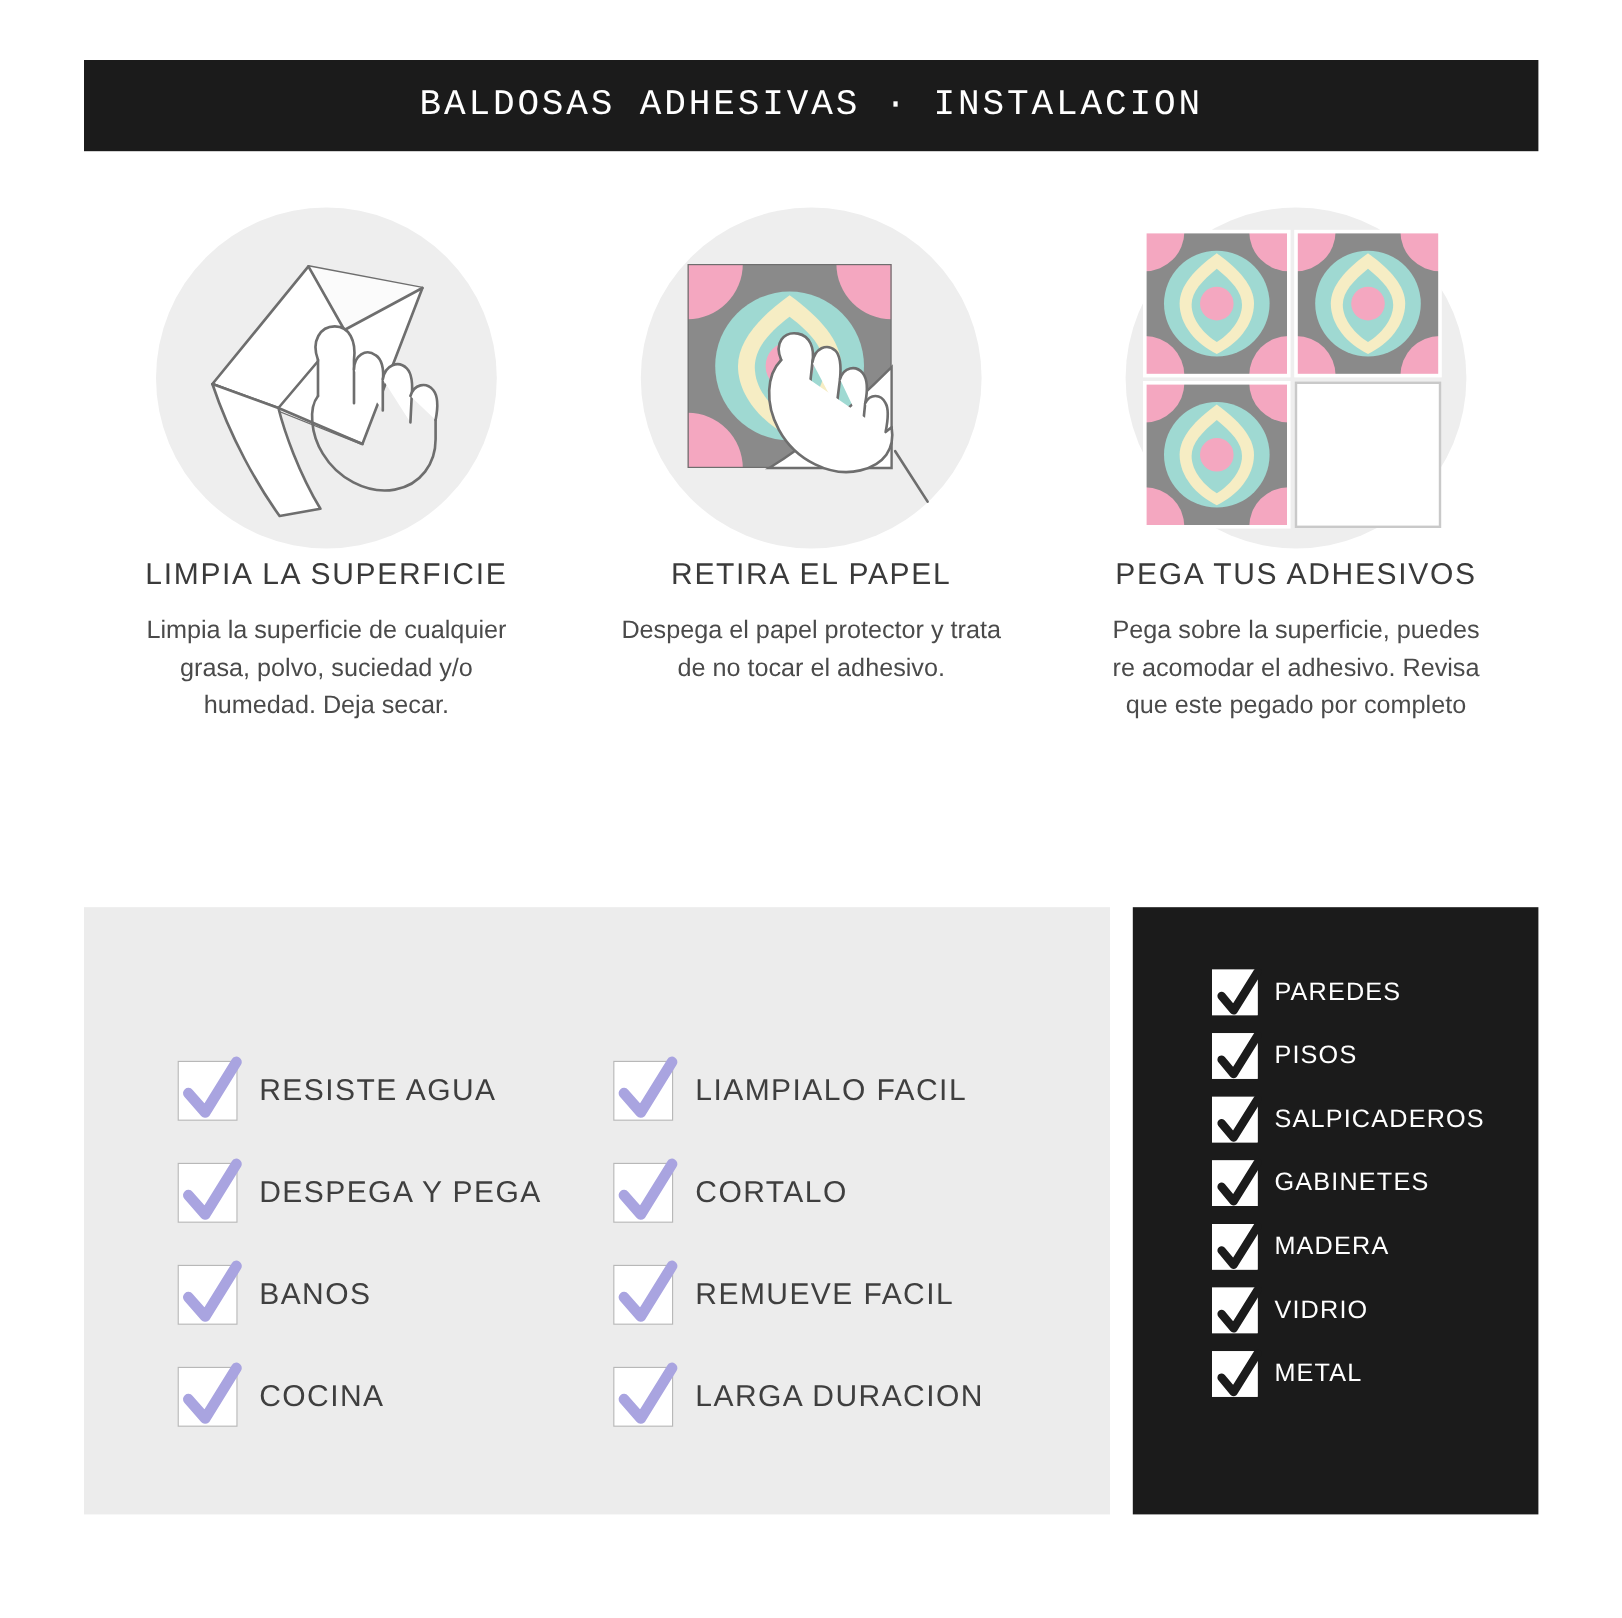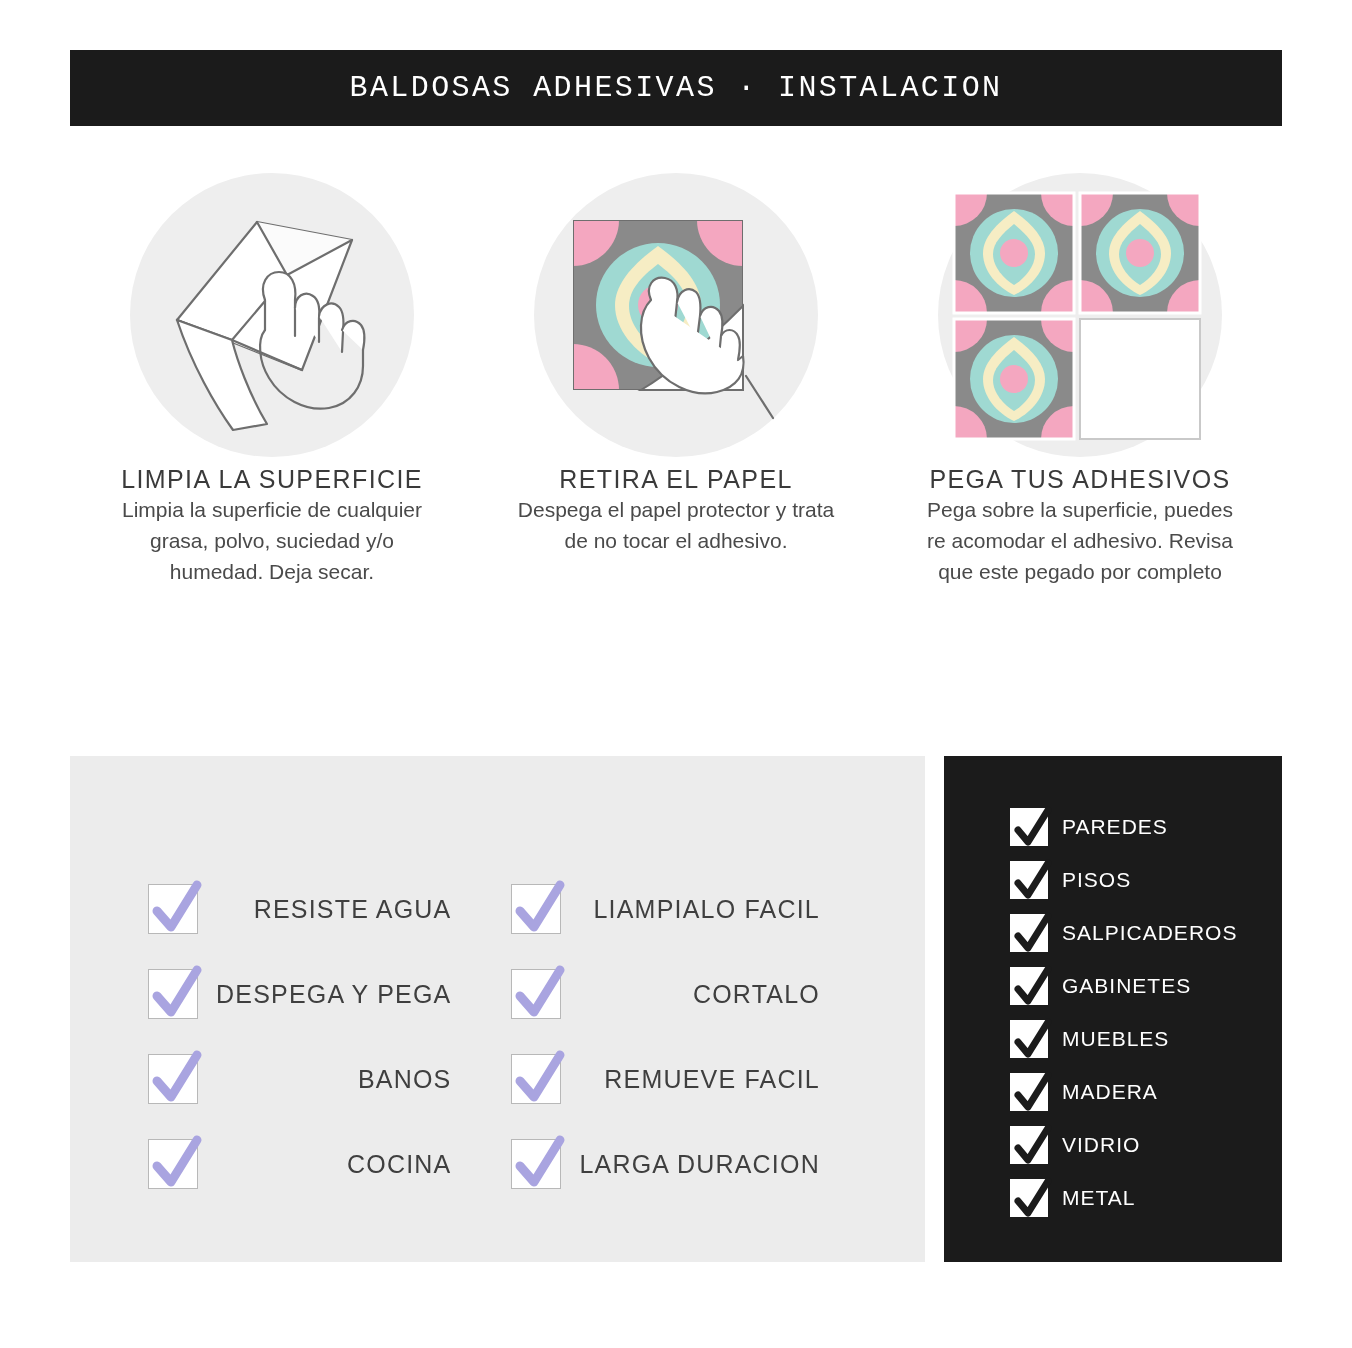--- a/index.html
+++ b/index.html
@@ -71,21 +71,21 @@
   }
   .illo-svg { position: relative; }
   .step-title {
     font-size: 25px;
     letter-spacing: 1.4px;
     color: #3a3a3a;
     text-align: center;
     white-space: nowrap;
   }
   .step-desc {
-    margin-top: 0;
+    margin-top: 16px;
     font-size: 21px;
     line-height: 31px;
     color: #4a4a4a;
     text-align: center;
     width: 330px;
   }
 
   
   .panel-light {
     position: absolute;
@@ -109,21 +109,20 @@
     left: 78px;
     top: 128px;
     display: flex;
     gap: 60px;
   }
   .feature-col { display: flex; flex-direction: column; gap: 35px; }
   .feature-row {
     display: flex;
     align-items: center;
     gap: 18px;
-    justify-content: space-between;
   }
   .feature-label {
     font-size: 25px;
     letter-spacing: 1.2px;
     color: #3f3f3f;
     white-space: nowrap;
   }
   .chk {
     width: 48px;
     height: 48px;
@@ -382,28 +381,20 @@
           </svg>
       </span>
       <span class="dark-label">GABINETES</span>
     </div>
     <div class="dark-row">
       <span class="chk-dark">
         <svg width="44" height="46" viewBox="0 0 44 46">
             <path d="M8 26 L18 38 L38 6" fill="none" stroke="#1b1b1b" stroke-width="7" stroke-linecap="round" stroke-linejoin="round"></path>
           </svg>
       </span>
-      <span class="dark-label">MUEBLES</span>
-    </div>
-    <div class="dark-row">
-      <span class="chk-dark">
-        <svg width="44" height="46" viewBox="0 0 44 46">
-            <path d="M8 26 L18 38 L38 6" fill="none" stroke="#1b1b1b" stroke-width="7" stroke-linecap="round" stroke-linejoin="round"></path>
-          </svg>
-      </span>
       <span class="dark-label">MADERA</span>
     </div>
     <div class="dark-row">
       <span class="chk-dark">
         <svg width="44" height="46" viewBox="0 0 44 46">
             <path d="M8 26 L18 38 L38 6" fill="none" stroke="#1b1b1b" stroke-width="7" stroke-linecap="round" stroke-linejoin="round"></path>
           </svg>
       </span>
       <span class="dark-label">VIDRIO</span>
     </div>

